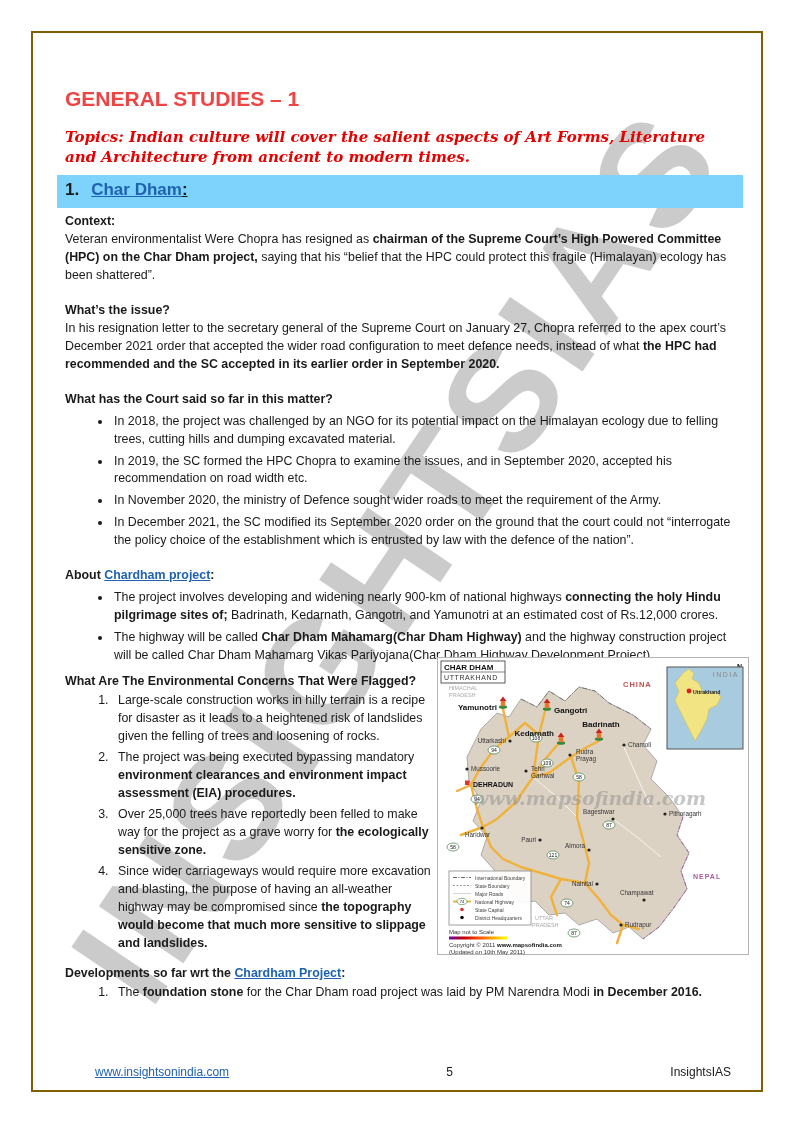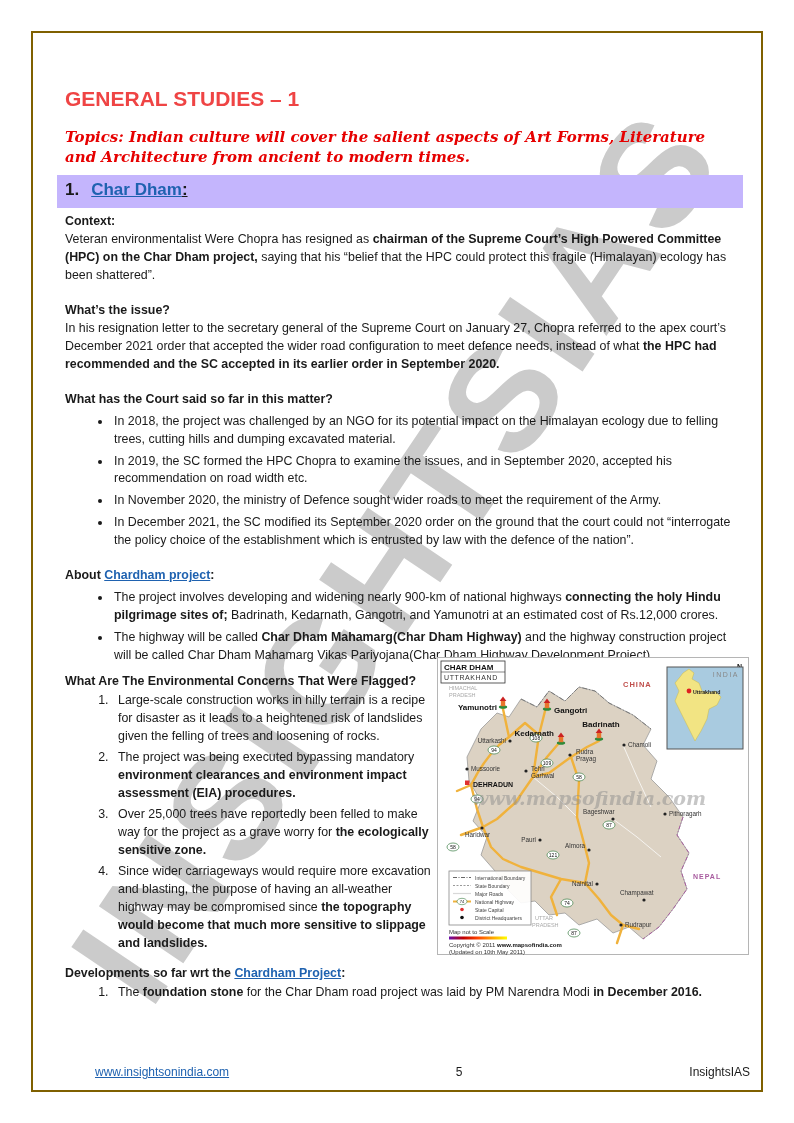--- a/index.html
+++ b/index.html
@@ -5,40 +5,40 @@
   html,body{margin:0;padding:0;background:#ffffff;}
   .page{position:relative;width:794px;height:1123px;background:#ffffff;overflow:hidden;
         font-family:"Liberation Sans",sans-serif;color:#1a1a1a;}
   .frame{position:absolute;inset:31px;border:2px solid #7F6000;z-index:3;pointer-events:none;}
   .watermark{position:absolute;top:50%;left:50%;transform:translate(-50%,-54%) rotate(-56deg);
         font-size:148px;font-weight:bold;letter-spacing:8px;color:#cbcbcb;white-space:nowrap;z-index:0;}
   .content{position:absolute;top:84px;left:65px;right:57px;z-index:2;}
   .title{font-size:21px;font-weight:bold;margin:0 0 11px;color:#ef4444;}
   .topics{font-family:"DejaVu Serif",serif;font-style:italic;font-weight:600;color:#e60000;
         font-size:15px;line-height:1.32;margin:14px 0 7px;}
-  .h1bar{background:#c4b5fd;padding:3px 8px 5px;margin:0 -6px 5px -8px;font-size:17px;font-weight:bold;}
+  .h1bar{background:#7dd3fc;padding:3px 8px 5px;margin:0 -6px 5px -8px;font-size:17px;font-weight:bold;}
   .h1num{margin-right:12px;}
   .h1link{color:#1F62B0;text-decoration:underline;cursor:pointer;}
   .h1colon{text-decoration:underline;}
   .body{font-size:12.4px;line-height:1.45;}
   .sec{margin:0 0 17px;}
   .sec-tight{margin:0 0 8px;}
   p{margin:0;}
   .label{font-weight:bold;}
   .b{font-weight:bold;}
   .link{color:#1F62B0;cursor:pointer;}
   ul.bl{margin:1px 0 0;padding-left:47px;list-style-type:disc;}
   ul.bl li{margin:4px 0 2px;padding-left:2px;}
   ol.nl{margin:1px 0 0;padding-left:47px;}
   ol.nl li{margin:0 0 3px;padding-left:6px;}
   .env-row{position:relative;margin:0 0 12px;}
   .env-left{width:366px;}
   .map-fig{position:absolute;top:-16px;right:-12px;width:312px;height:298px;background:#fff;}
   .map-fig svg{display:block;font-family:"Liberation Sans",sans-serif;}
-  .footer{position:absolute;left:65px;right:42px;bottom:44px;font-size:12px;display:flex;
+  .footer{position:absolute;left:65px;right:61px;bottom:44px;font-size:12px;display:flex;
         align-items:flex-end;z-index:2;}
   .f-left{margin-left:30px;color:#1F62B0;text-decoration:underline;cursor:pointer;}
   .f-center{flex:1;text-align:center;}
   .f-right{margin-right:2px;}
 </style>
 </head>
 <body>
 
 <div class="page">
   <div class="watermark">INSIGHTSIAS</div>

